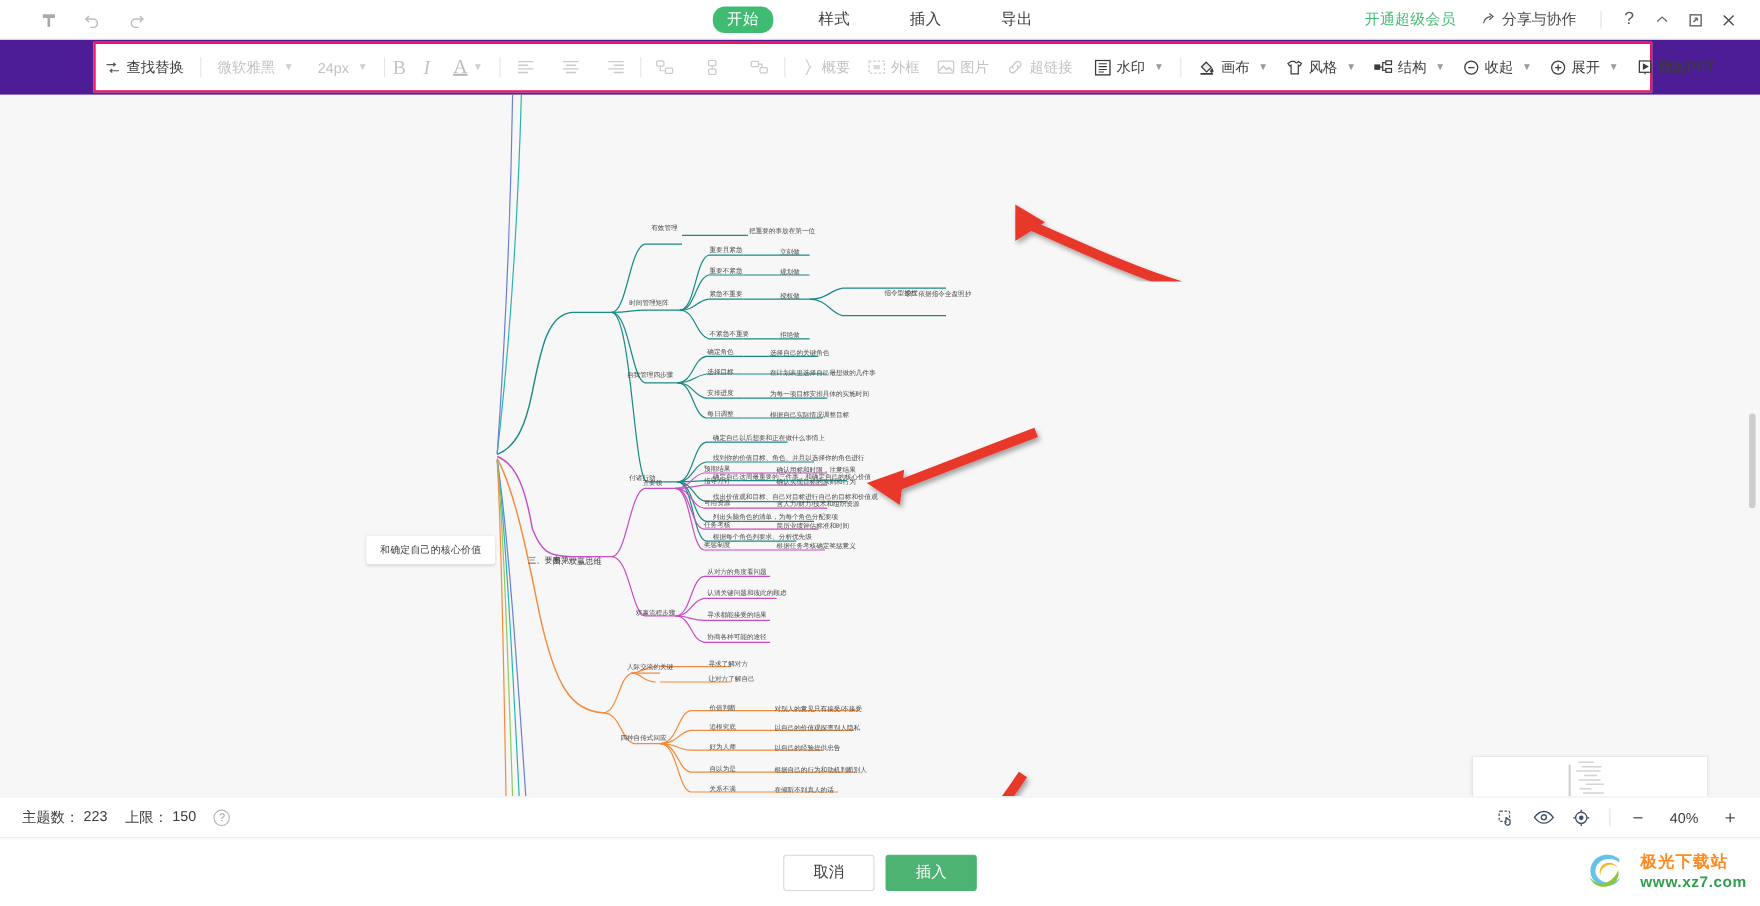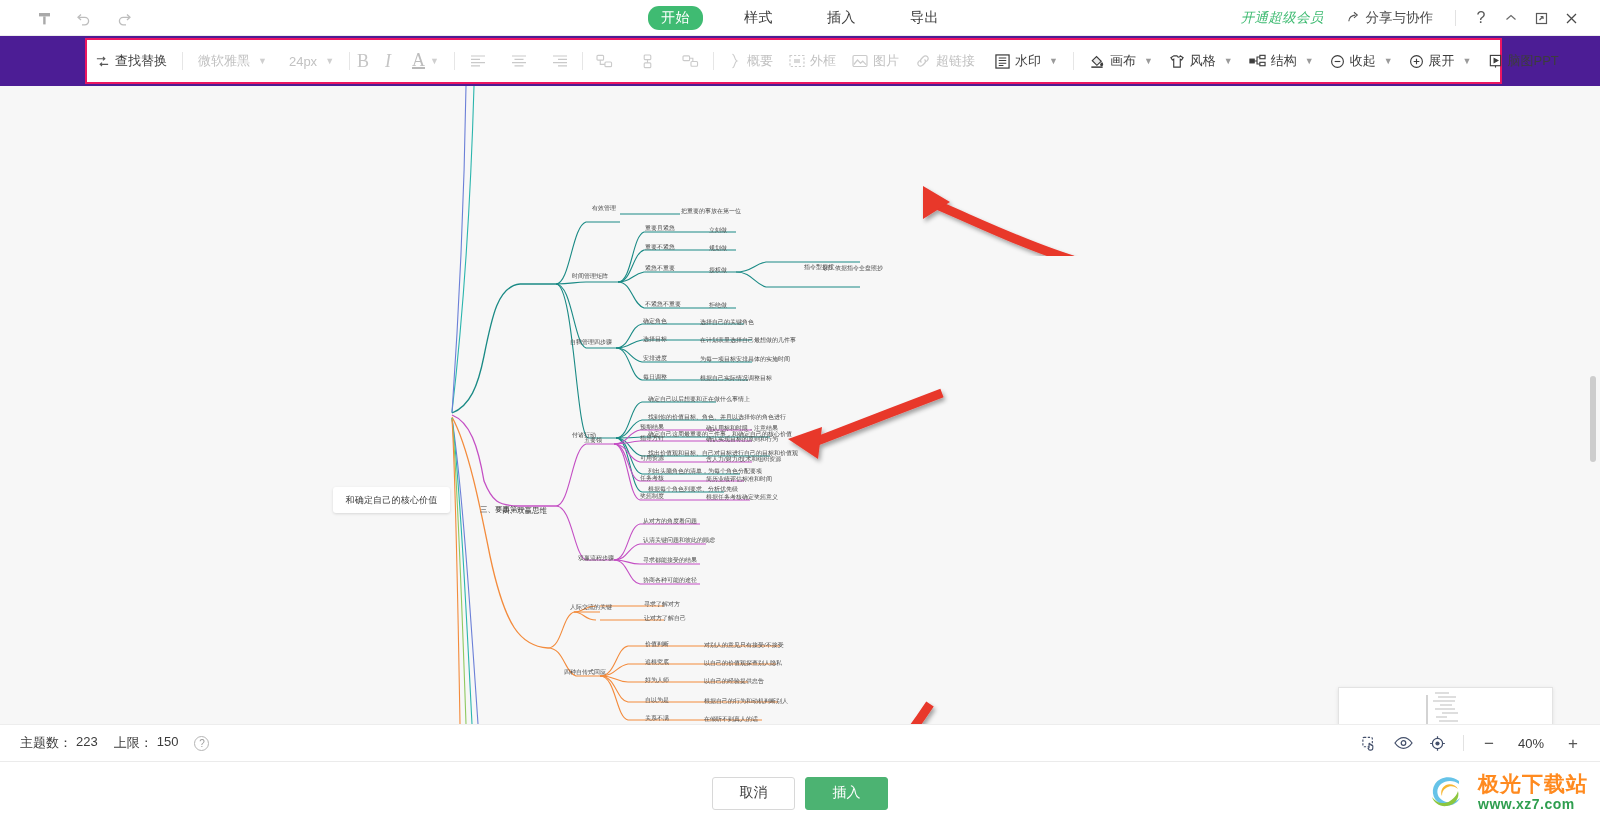--- a/index.html
+++ b/index.html
@@ -21,21 +21,21 @@
   .tb-center {
     position:absolute; left:0; top:0; width:1600px; height:36px;
     display:flex; align-items:center; justify-content:center; gap:28px; pointer-events:none;
   }
   .tb-tab {
     font-size:14px; color:#3c3c3c; padding:3px 13px; border-radius:11px; cursor:pointer; pointer-events:auto;
     letter-spacing:.5px;
   }
   .tb-tab.active { background:#3fbb72; color:#fff; }
   .tb-right { position:absolute; right:14px; top:0; height:36px; display:flex; align-items:center; gap:0px; }
-  .vip { font-size:13.5px; color:#3fbb72; margin-right:22px; cursor:pointer; letter-spacing:.3px;font-style:italic;}
+  .vip { font-size:13.5px; color:#3fbb72; margin-right:22px; cursor:pointer; letter-spacing:.3px;}
   .share { font-size:13.5px; color:#4b4b4b; display:flex; align-items:center; gap:5px; cursor:pointer; margin-right:12px;}
   .vline { width:1px; height:16px; background:#e2e2e2; margin:0 10px; }
   .win-btn { width:30px; height:30px; display:flex; align-items:center; justify-content:center; color:#5a5a5a; cursor:pointer; }
 
   
   .toolbar-wrap {
     position:absolute; left:85px; top:38px; width:1417px; height:46px;
     border:2px solid #ec1661; background:#fff; display:flex; align-items:center;
   }
   .tool { display:flex; align-items:center; gap:5px; font-size:13px; color:#3d3d3d; height:46px; padding:0 8px; cursor:pointer; white-space:nowrap; }
@@ -100,21 +100,21 @@
   .btn {
     width:83px; height:33px; border-radius:3px; font-size:14px;
     display:flex;align-items:center;justify-content:center; cursor:pointer;
   }
   .btn.cancel { background:#fff; border:1px solid #d8d8d8; color:#3d3d3d; }
   .btn.primary { background:#4cb372; color:#fff; border:1px solid #4cb372; }
 
   
   .watermark { position:absolute; right:12px; top:768px; height:48px; display:flex; align-items:center; gap:6px; }
   .wm-text { display:flex; flex-direction:column; line-height:1; }
-  .wm-t1 { font-size:21px; font-weight:bold; color:#ff8a1f; letter-spacing:1px; }
+  .wm-t1 { font-size:15px; font-weight:bold; color:#ff8a1f; letter-spacing:1px; }
   .wm-t2 { font-size:14px; font-weight:bold; color:#2f9e4f; letter-spacing:.5px; margin-top:3px;}
 </style>
 </head>
 <body>
 
 <div id="app">
 
   <div class="titlebar">
     <div class="tb-left">
       <div class="tb-icon">

